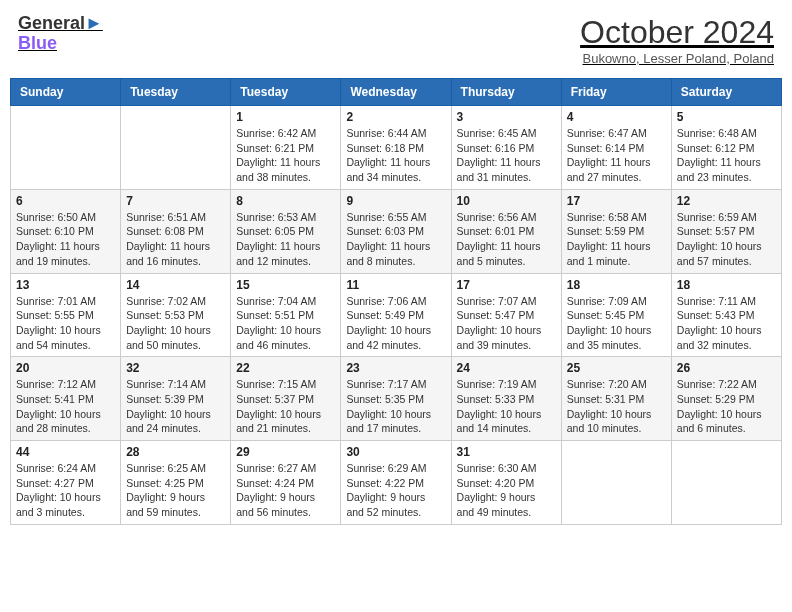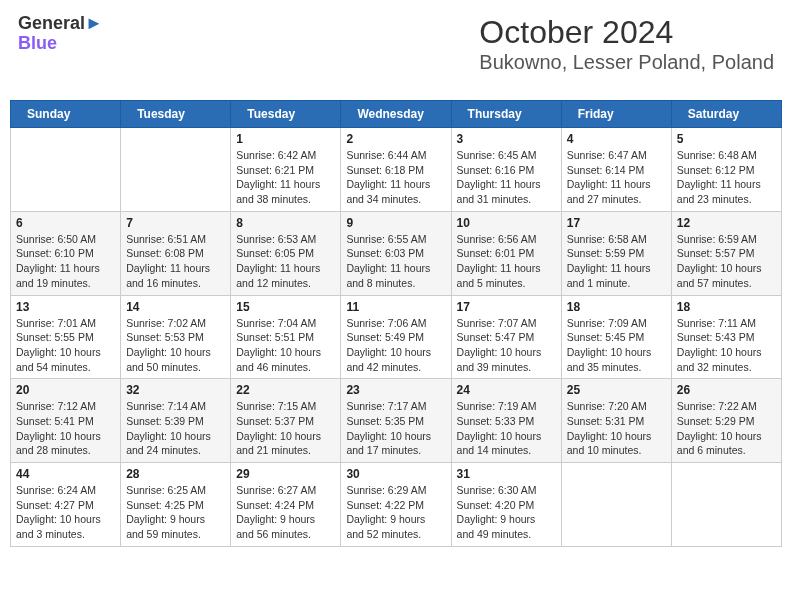--- a/index.html
+++ b/index.html
@@ -7,56 +7,57 @@
       font-family: Arial, sans-serif;
       background: #fff;
       width: 792px;
       min-height: 612px;
       padding: 10px;
     }
     .header {
       display: flex;
       justify-content: space-between;
       align-items: flex-start;
-      margin-bottom: 22px;
+      margin-bottom: 8px;
       padding: 4px 8px;
+      text-decoration: underline;
     }
     .logo {
       display: flex;
       align-items: center;
     }
     .logo-text {
       font-size: 18px;
       font-weight: bold;
       line-height: 1.1;
     }
     .logo-general { color: #333; }
     .logo-blue { color: #8b5cf6; }
     .title-block {
-      text-align: left;
+      text-align: right;
     }
     .month-title {
       font-size: 32px;
       color: #333;
       font-weight: normal;
     }
     .subtitle {
-      font-size: 20px;
+      font-size: 13px;
       color: #555;
     }
     .calendar {
       width: 100%;
       border-collapse: collapse;
       font-size: 11px;
     }
     .calendar thead th {
       background-color: #2a6db5;
       color: #fff;
       text-align: left;
-      padding: 6px 16px;
+      padding: 6px 9px;
       font-size: 12px;
       font-weight: bold;
       border: 1px solid #1a5da5;
       margin-top: 8px;
     }
     .calendar tbody td {
       border: 1px solid #ccc;
       vertical-align: top;
       padding: 4px 5px;
       width: 110px;

